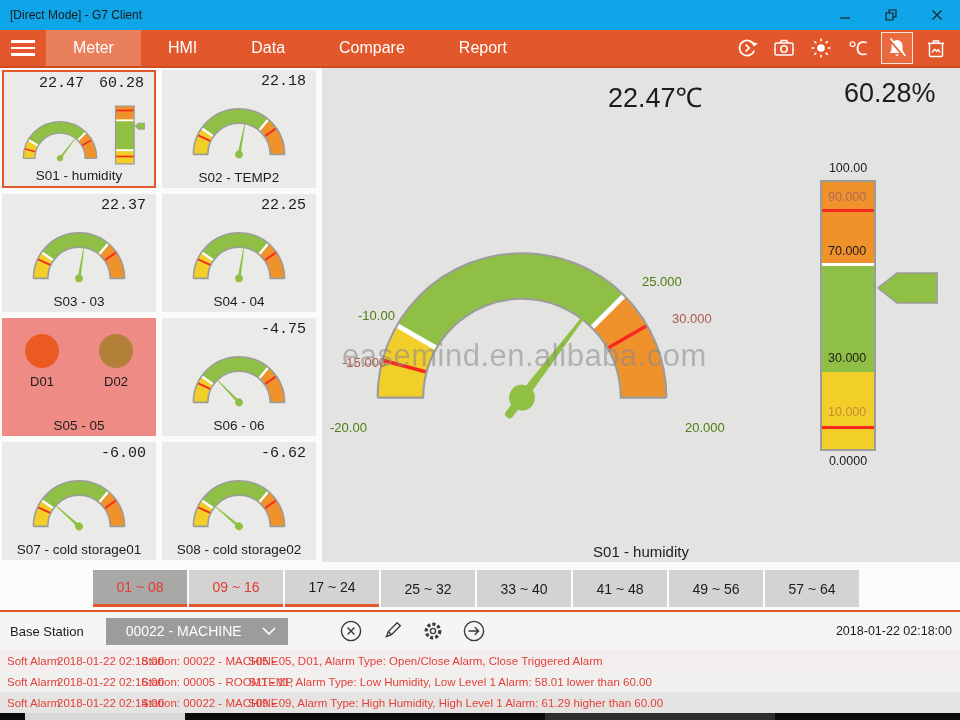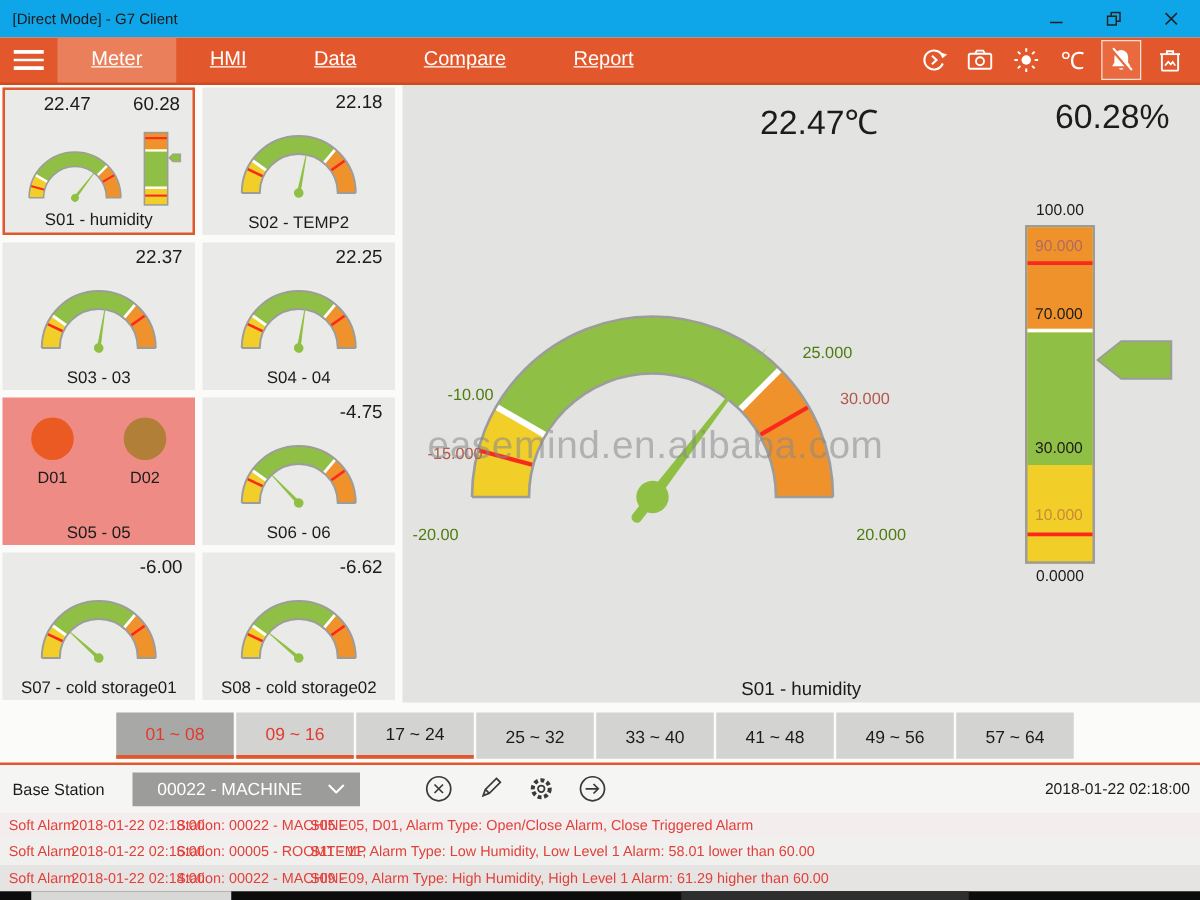--- a/index.html
+++ b/index.html
@@ -15,36 +15,36 @@
   .wctrl { width:46px; height:100%; display:flex; align-items:center; justify-content:center; }
   .wctrl svg { width:12px; height:12px; stroke:#222; stroke-width:1.2; fill:none; }
 
   
   .navbar { position:absolute; top:30px; left:0; width:960px; height:38px; background:#E2582C;
             border-bottom:2px solid #CE4B20; display:flex; align-items:stretch; }
   .hamburger { width:46px; display:flex; flex-direction:column; justify-content:center;
                align-items:center; gap:4px; }
   .hamburger i { display:block; width:24px; height:2.5px; background:#fff; }
   .ntab { display:flex; align-items:center; justify-content:center; padding:0 27px;
-          color:#fff; font-size:16px;text-decoration:underline; }
+          color:#fff; font-size:16px; }
   .ntab.sel { background:#E9805B; }
   .nicons { margin-left:auto; display:flex; align-items:center; gap:9px; padding-right:10px; }
   .nicon { width:28px; height:28px; display:flex; align-items:center; justify-content:center; }
   .nicon svg { width:24px; height:24px; }
   .celsius { color:#fff; font-size:19px; }
   .nicon.boxed { border:1px solid rgba(255,255,255,.8); background:#E86A3E; width:32px; height:32px; }
 
   
   .tilegrid { position:absolute; left:2px; top:70px; width:316px;
               display:grid; grid-template-columns:154px 154px; grid-auto-rows:118px; gap:6px; }
   .tile { position:relative; background:#EAEAE8; }
   .tile.sel { border:2px solid #E2582C; }
   .tile.alarm { background:#EE8B84; }
-  .tvals { height:22px; display:flex; justify-content:flex-end; gap:34px; padding:3px 10px 0 0;
-           font-size:15px; color:#1c1c1c; }
+  .tvals { height:22px; display:flex; justify-content:flex-end; gap:15px; padding:3px 10px 0 0;
+           font-size:15px; color:#1c1c1c;font-family:Liberation Mono, monospace; }
   .tbody { height:72px; display:flex; justify-content:center; align-items:flex-end; gap:4px; }
   .tbody svg.mg { width:122px; height:72px; }
   .tbody svg.mg.small { width:98px; height:58px; }
   .tbody svg.mb { width:34px; height:62px; }
   .tlabel { position:absolute; bottom:3px; left:0; width:100%; text-align:center;
             font-size:13.5px; color:#1c1c1c; }
   .dchans { display:flex; justify-content:center; gap:40px; margin-top:16px; }
   .dchan { display:flex; flex-direction:column; align-items:center; }
   .dot { width:34px; height:34px; border-radius:50%; }
   .dot.d1 { background:#EA5A22; } .dot.d2 { background:#B17F38; }

